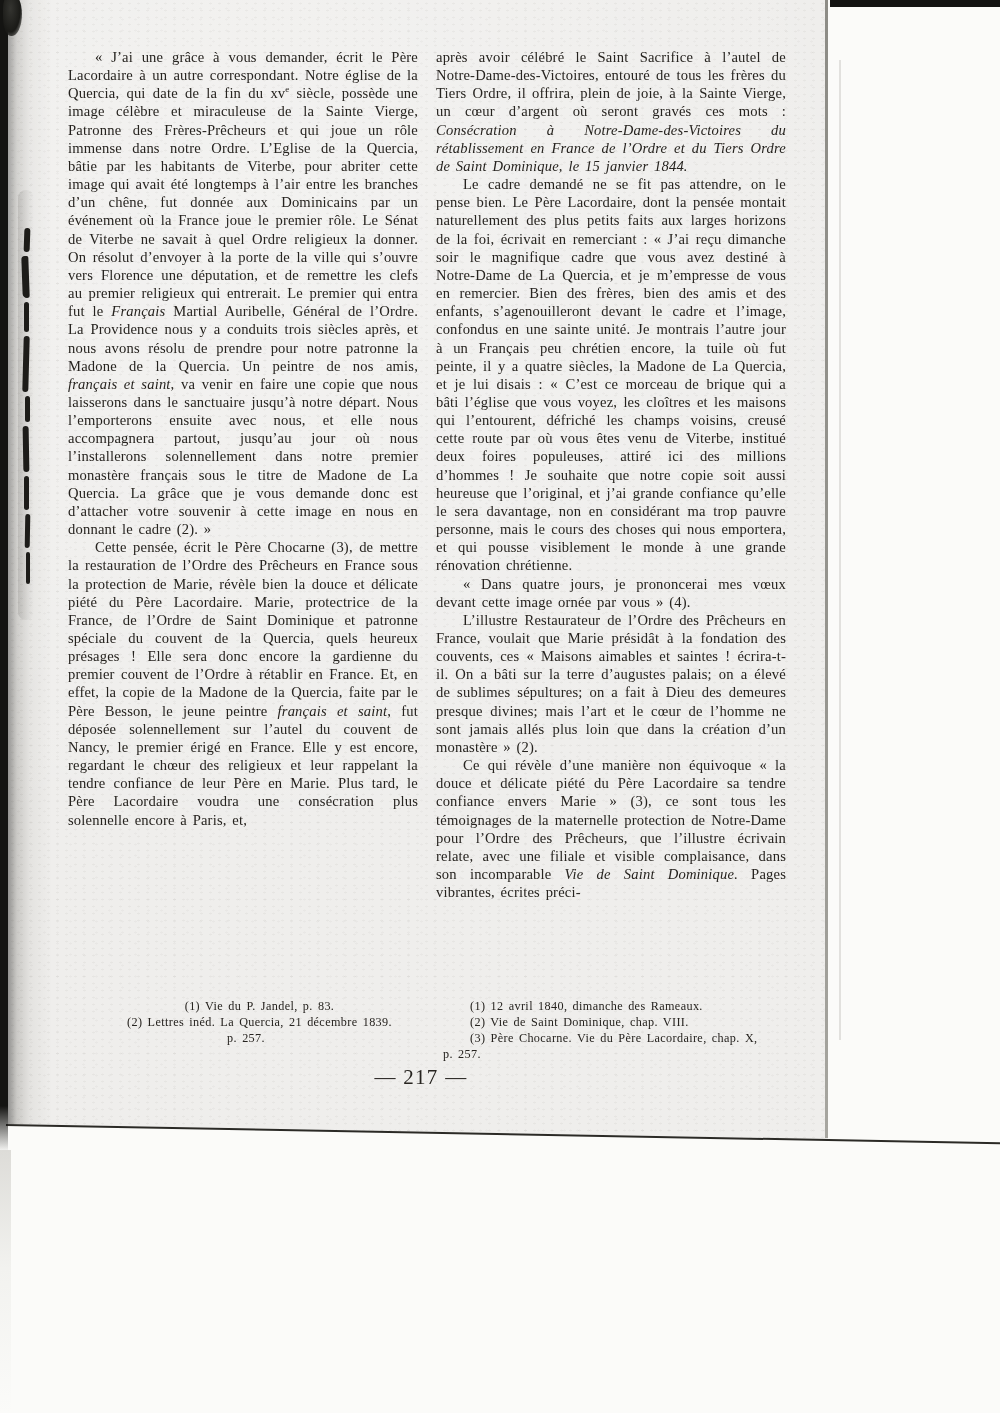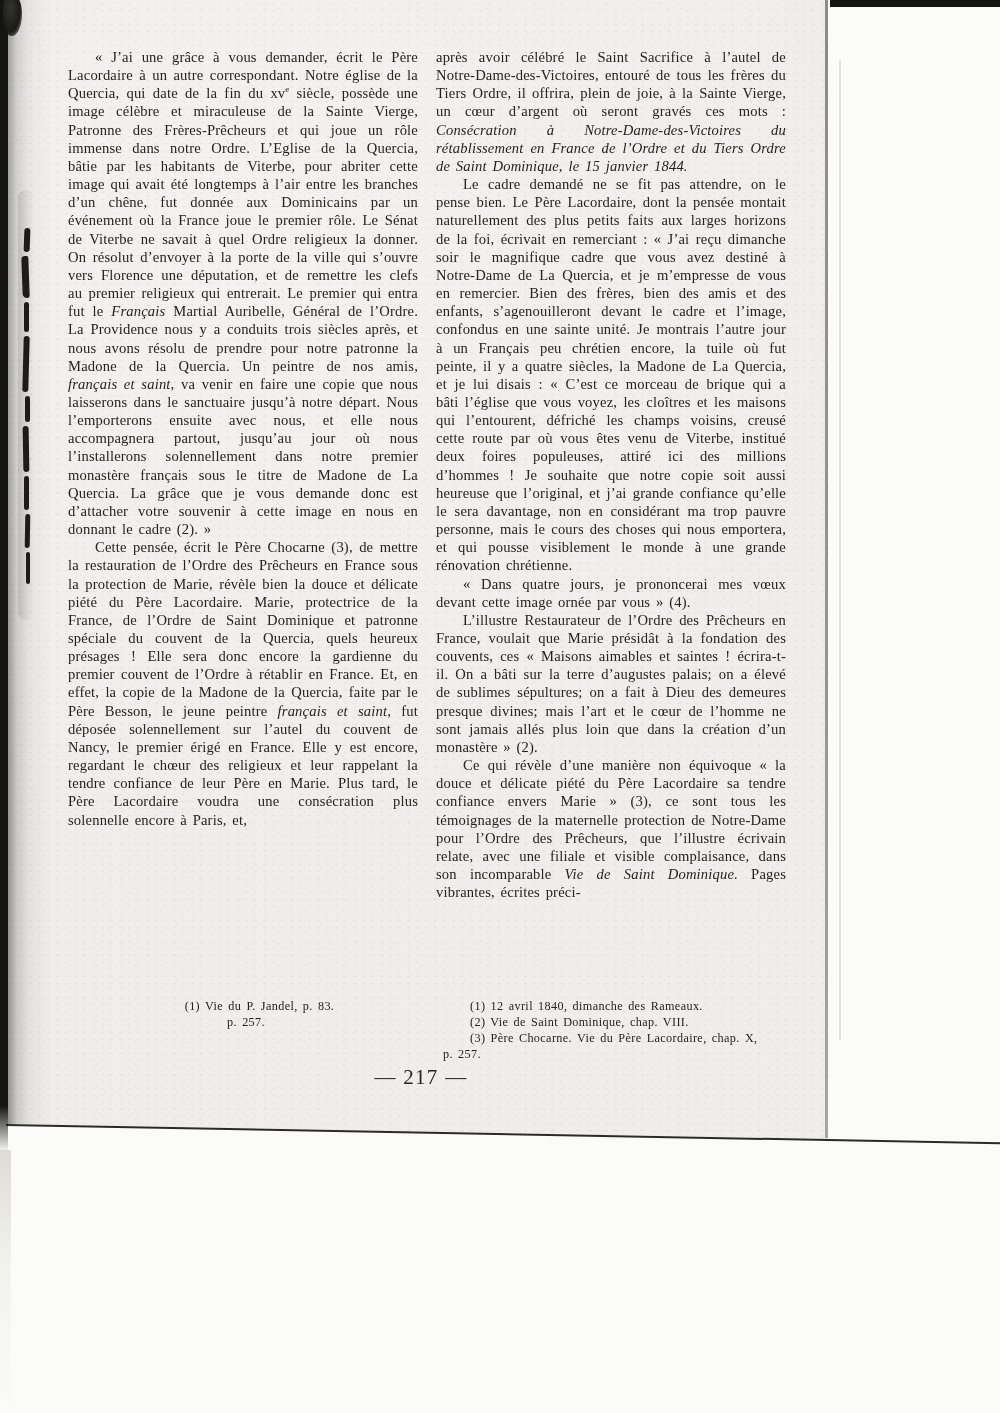--- a/index.html
+++ b/index.html
@@ -131,20 +131,21 @@
 <div class="col col-right">
     <p class="para"><span>après avoir célébré le Saint Sacrifice à l’autel de Notre-Dame-des-Victoires, entouré de tous les frères du Tiers Ordre, il offrira, plein de joie, à la Sainte Vierge, un cœur d’argent où seront gravés ces mots : </span><em>Consécration à Notre-Dame-des-Victoires du rétablissement en France de l’Ordre et du Tiers Ordre de Saint Dominique, le 15 janvier 1844.</em></p>
     <p class="para indent"><span>Le cadre demandé ne se fit pas attendre, on le pense bien. Le Père Lacordaire, dont la pensée montait naturellement des plus petits faits aux larges horizons de la foi, écrivait en remerciant : « J’ai reçu dimanche soir le magnifique cadre que vous avez destiné à Notre-Dame de La Quercia, et je m’empresse de vous en remercier. Bien des frères, bien des amis et des enfants, s’agenouilleront devant le cadre et l’image, confondus en une sainte unité. Je montrais l’autre jour à un Français peu chrétien encore, la tuile où fut peinte, il y a quatre siècles, la Madone de La Quercia, et je lui disais : « C’est ce morceau de brique qui a bâti l’église que vous voyez, les cloîtres et les maisons qui l’entourent, défriché les champs voisins, creusé cette route par où vous êtes venu de Viterbe, institué deux foires populeuses, attiré ici des millions d’hommes ! Je souhaite que notre copie soit aussi heureuse que l’original, et j’ai grande confiance qu’elle le sera davantage, non en considérant ma trop pauvre personne, mais le cours des choses qui nous emportera, et qui pousse visiblement le monde à une grande rénovation chrétienne.</span></p>
     <p class="para indent"><span>« Dans quatre jours, je prononcerai mes vœux devant cette image ornée par vous » (4).</span></p>
     <p class="para indent"><span>L’illustre Restaurateur de l’Ordre des Prêcheurs en France, voulait que Marie présidât à la fondation des couvents, ces « Maisons aimables et saintes ! écrira-t-il. On a bâti sur la terre d’augustes palais; on a élevé de sublimes sépultures; on a fait à Dieu des demeures presque divines; mais l’art et le cœur de l’homme ne sont jamais allés plus loin que dans la création d’un monastère » (2).</span></p>
     <p class="para indent"><span>Ce qui révèle d’une manière non équivoque « la douce et délicate piété du Père Lacordaire sa tendre confiance envers Marie » (3), ce sont tous les témoignages de la maternelle protection de Notre-Dame pour l’Ordre des Prêcheurs, que l’illustre écrivain relate, avec une filiale et visible complaisance, dans son incomparable </span><em>Vie de Saint Dominique.</em><span> Pages vibrantes, écrites préci-</span></p>
   </div>
 
 <div class="footnotes fn-left">
     <div class="fnline indent">(1) Vie du P. Jandel, p. 83.</div>
+    <div class="fnline indent">(2) Lettres inéd. La Quercia, 21 décembre 1839.</div>
     <div class="fnline">p. 257.</div>
   </div>
 <div class="footnotes fn-right">
     <div class="fnline indent">(1) 12 avril 1840, dimanche des Rameaux.</div>
     <div class="fnline indent">(2) Vie de Saint Dominique, chap. VIII.</div>
     <div class="fnline indent">(3) Père Chocarne. Vie du Père Lacordaire, chap. X,</div>
     <div class="fnline">p. 257.</div>
   </div>
 
 <div class="page-number">— 217 —</div>

